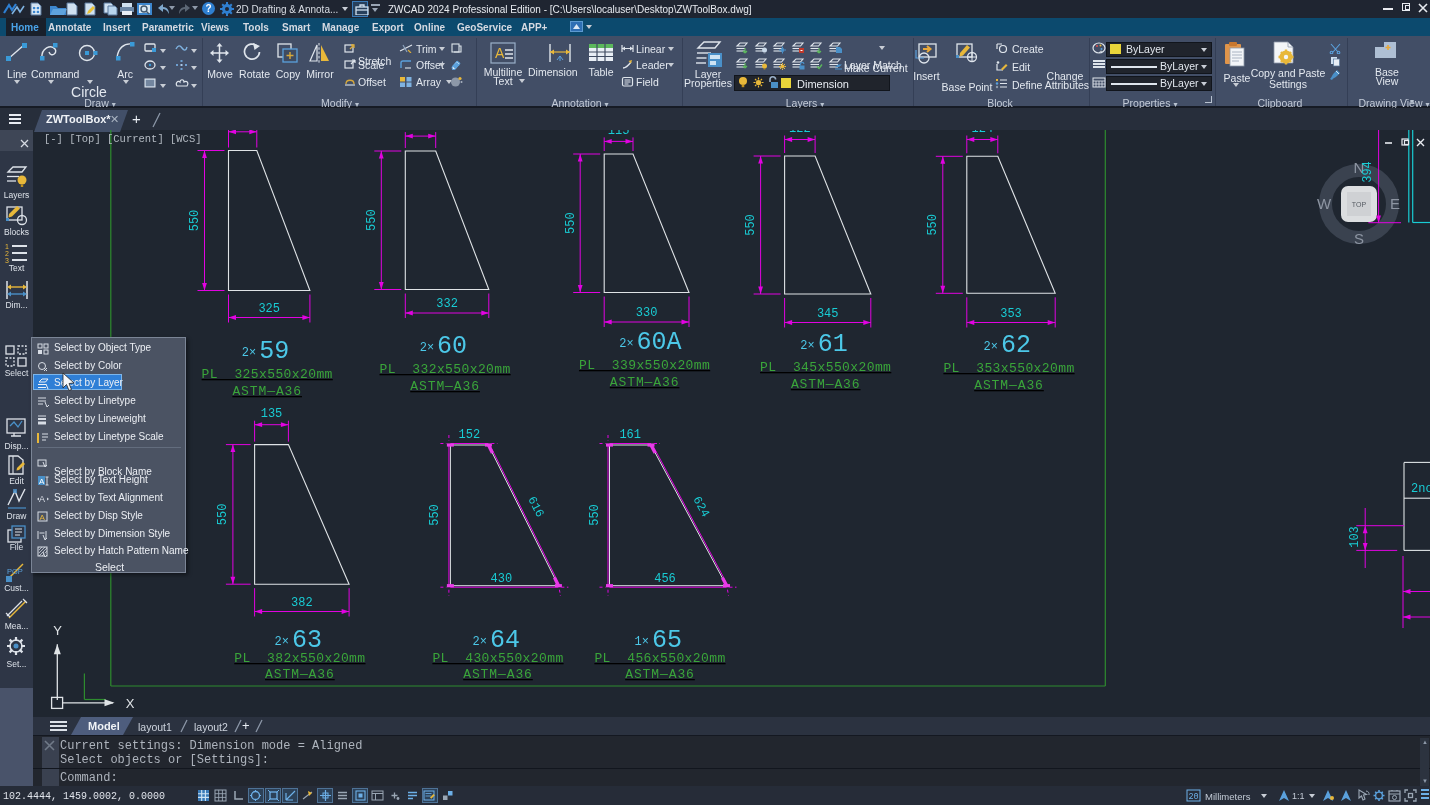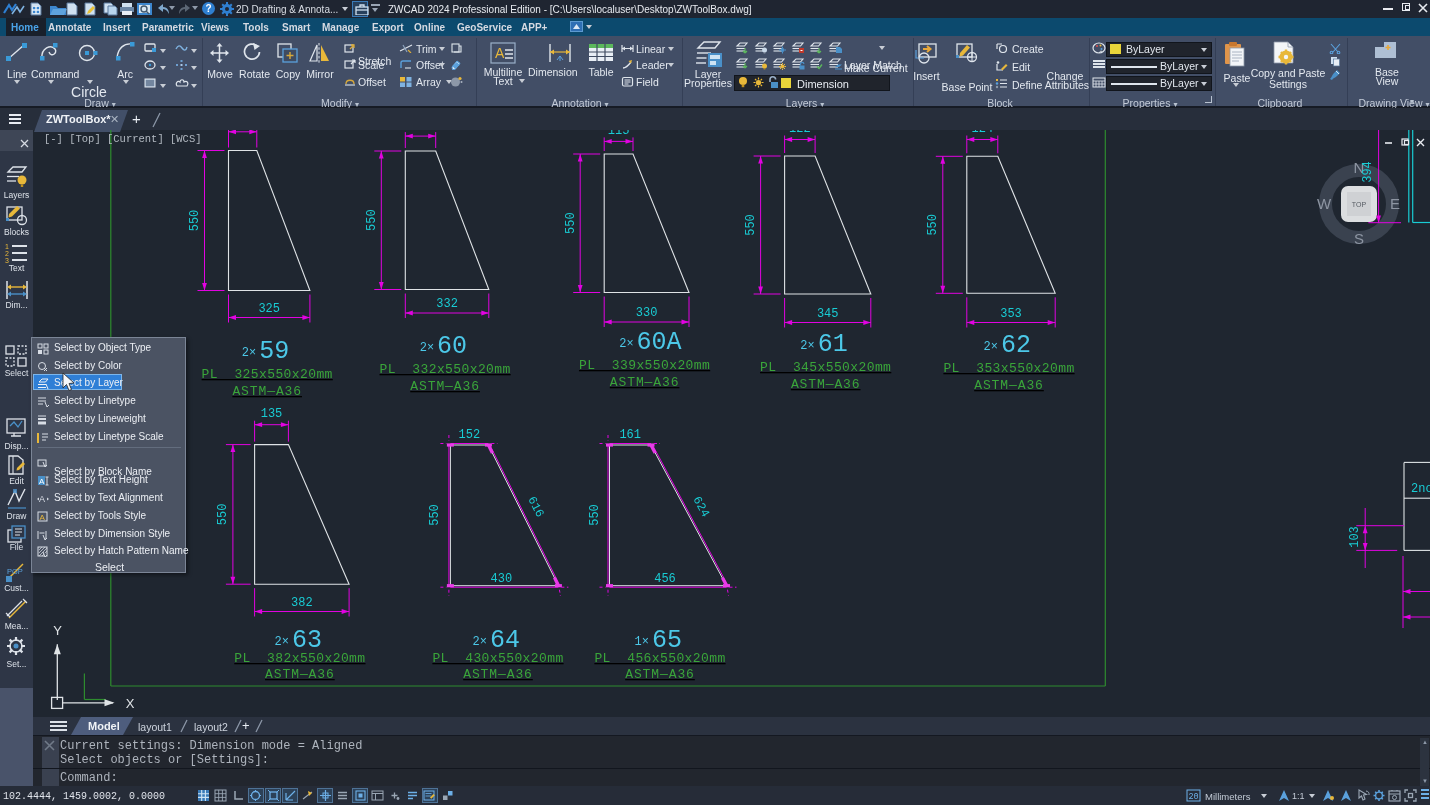--- a/index.html
+++ b/index.html
@@ -966,21 +966,21 @@
     <div class="mi" style="top:135.5px">Select by Text Height</div>
     <svg class="mico" style="top:154.5px" width="12" height="12">
       <text x="2" y="9" font-size="9" fill="#d8dde5" font-family="Liberation Sans">A</text>
       <path d="M0 6 l2 -1.5 v3 z M12 6 l-2 -1.5 v3 z" fill="#d8dde5"></path>
     </svg>
     <div class="mi" style="top:153.5px">Select by Text Alignment</div>
     <svg class="mico" style="top:172.5px" width="12" height="12">
       <rect x="1" y="1" width="9" height="9" fill="none" stroke="#d8dde5"></rect>
       <text x="2.5" y="8.5" font-size="8" fill="#e8b83a" font-family="Liberation Sans">A</text>
     </svg>
-    <div class="mi" style="top:171.5px">Select by Tools Style</div>
+    <div class="mi" style="top:171.5px">Select by Disp Style</div>
     <svg class="mico" style="top:190.5px" width="12" height="12">
       <path d="M1 2 v8 M9 2 v8 M2.5 4 h5" stroke="#d8dde5"></path>
       <path d="M6 6 l2 5 2 -2" fill="none" stroke="#d8dde5"></path>
     </svg>
     <div class="mi" style="top:189.5px">Select by Dimension Style</div>
     <svg class="mico" style="top:208.0px" width="12" height="12">
       <rect x="1" y="1" width="9" height="9" fill="none" stroke="#d8dde5"></rect>
       <path d="M2 4 l3 -3 M2 7 l6 -6 M2 10 l8 -8 M5 10 l5 -5" stroke="#d8dde5" stroke-width=".7"></path>
       <path d="M6 6 l2 5 2 -2" fill="#4b5363" stroke="#d8dde5"></path>
     </svg>

